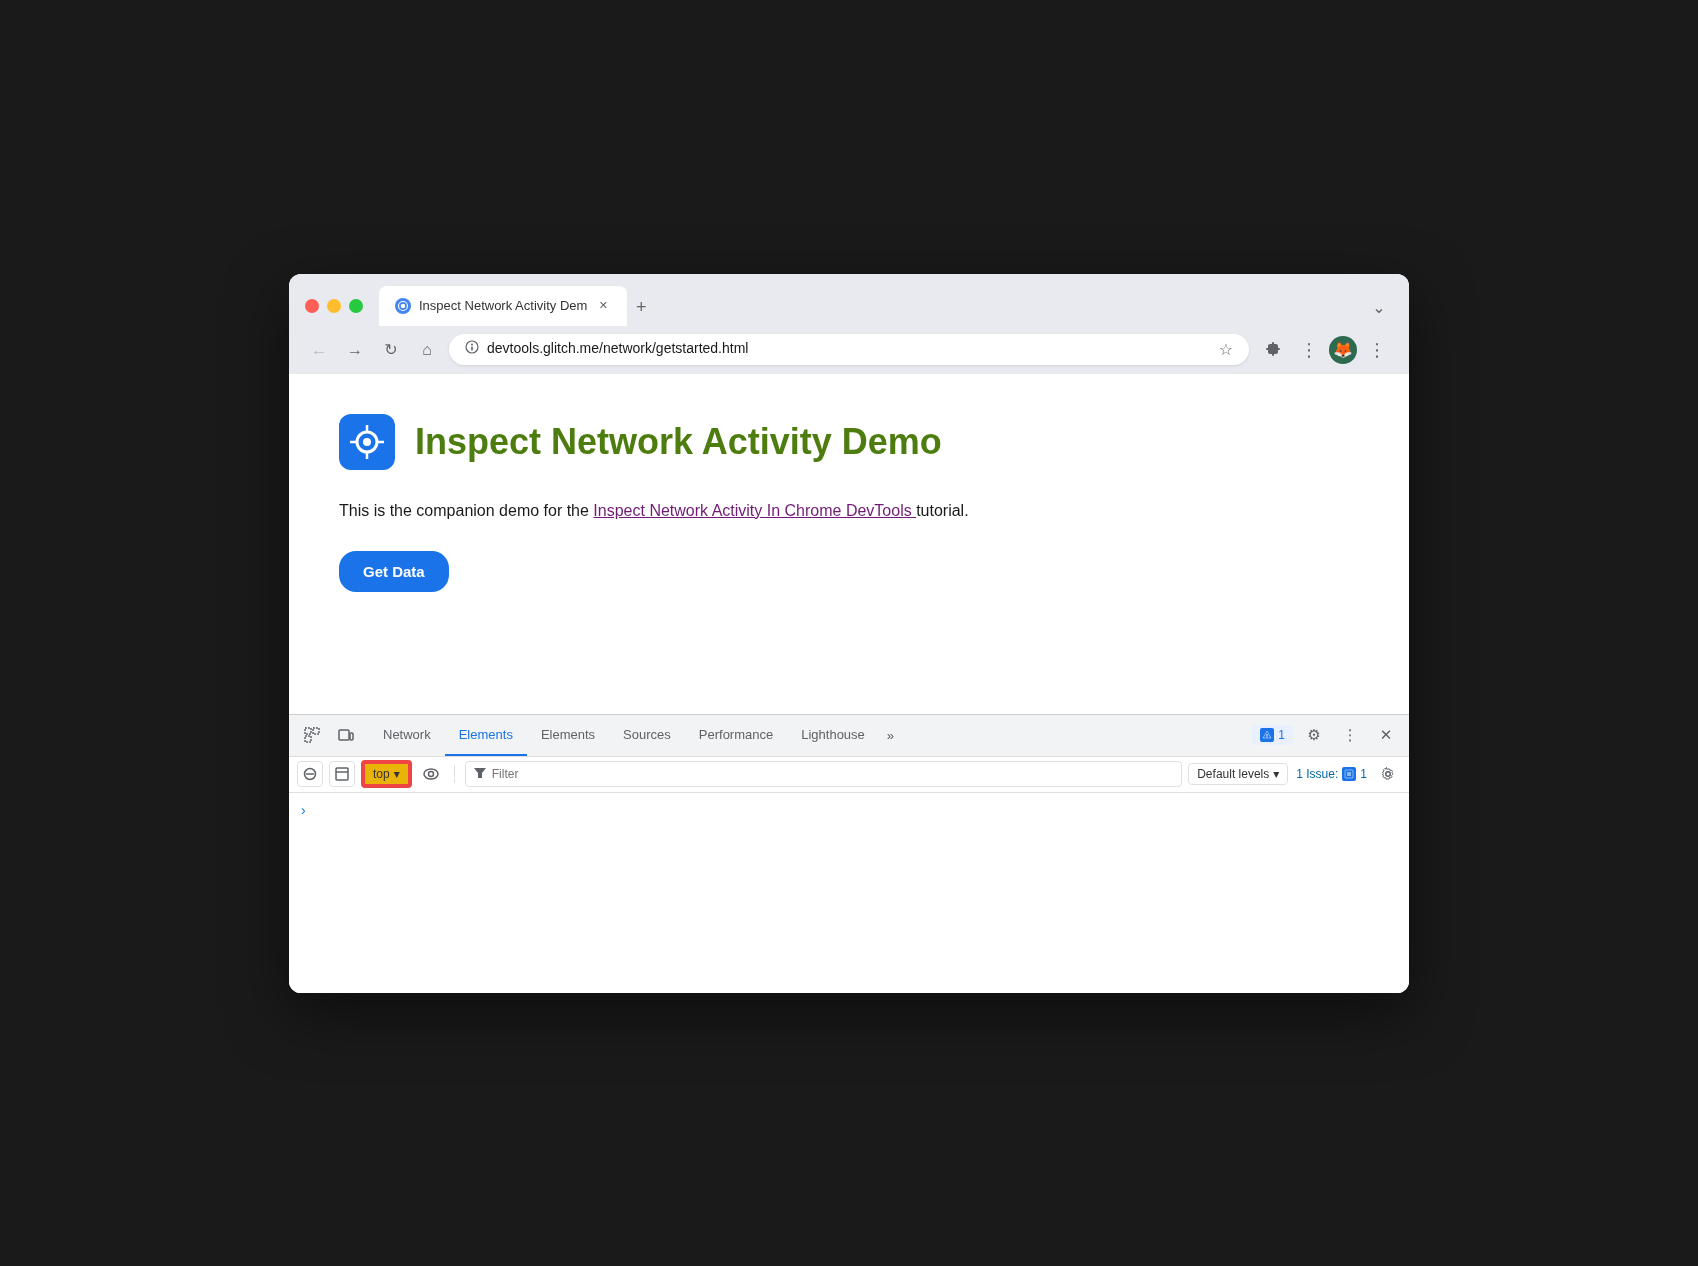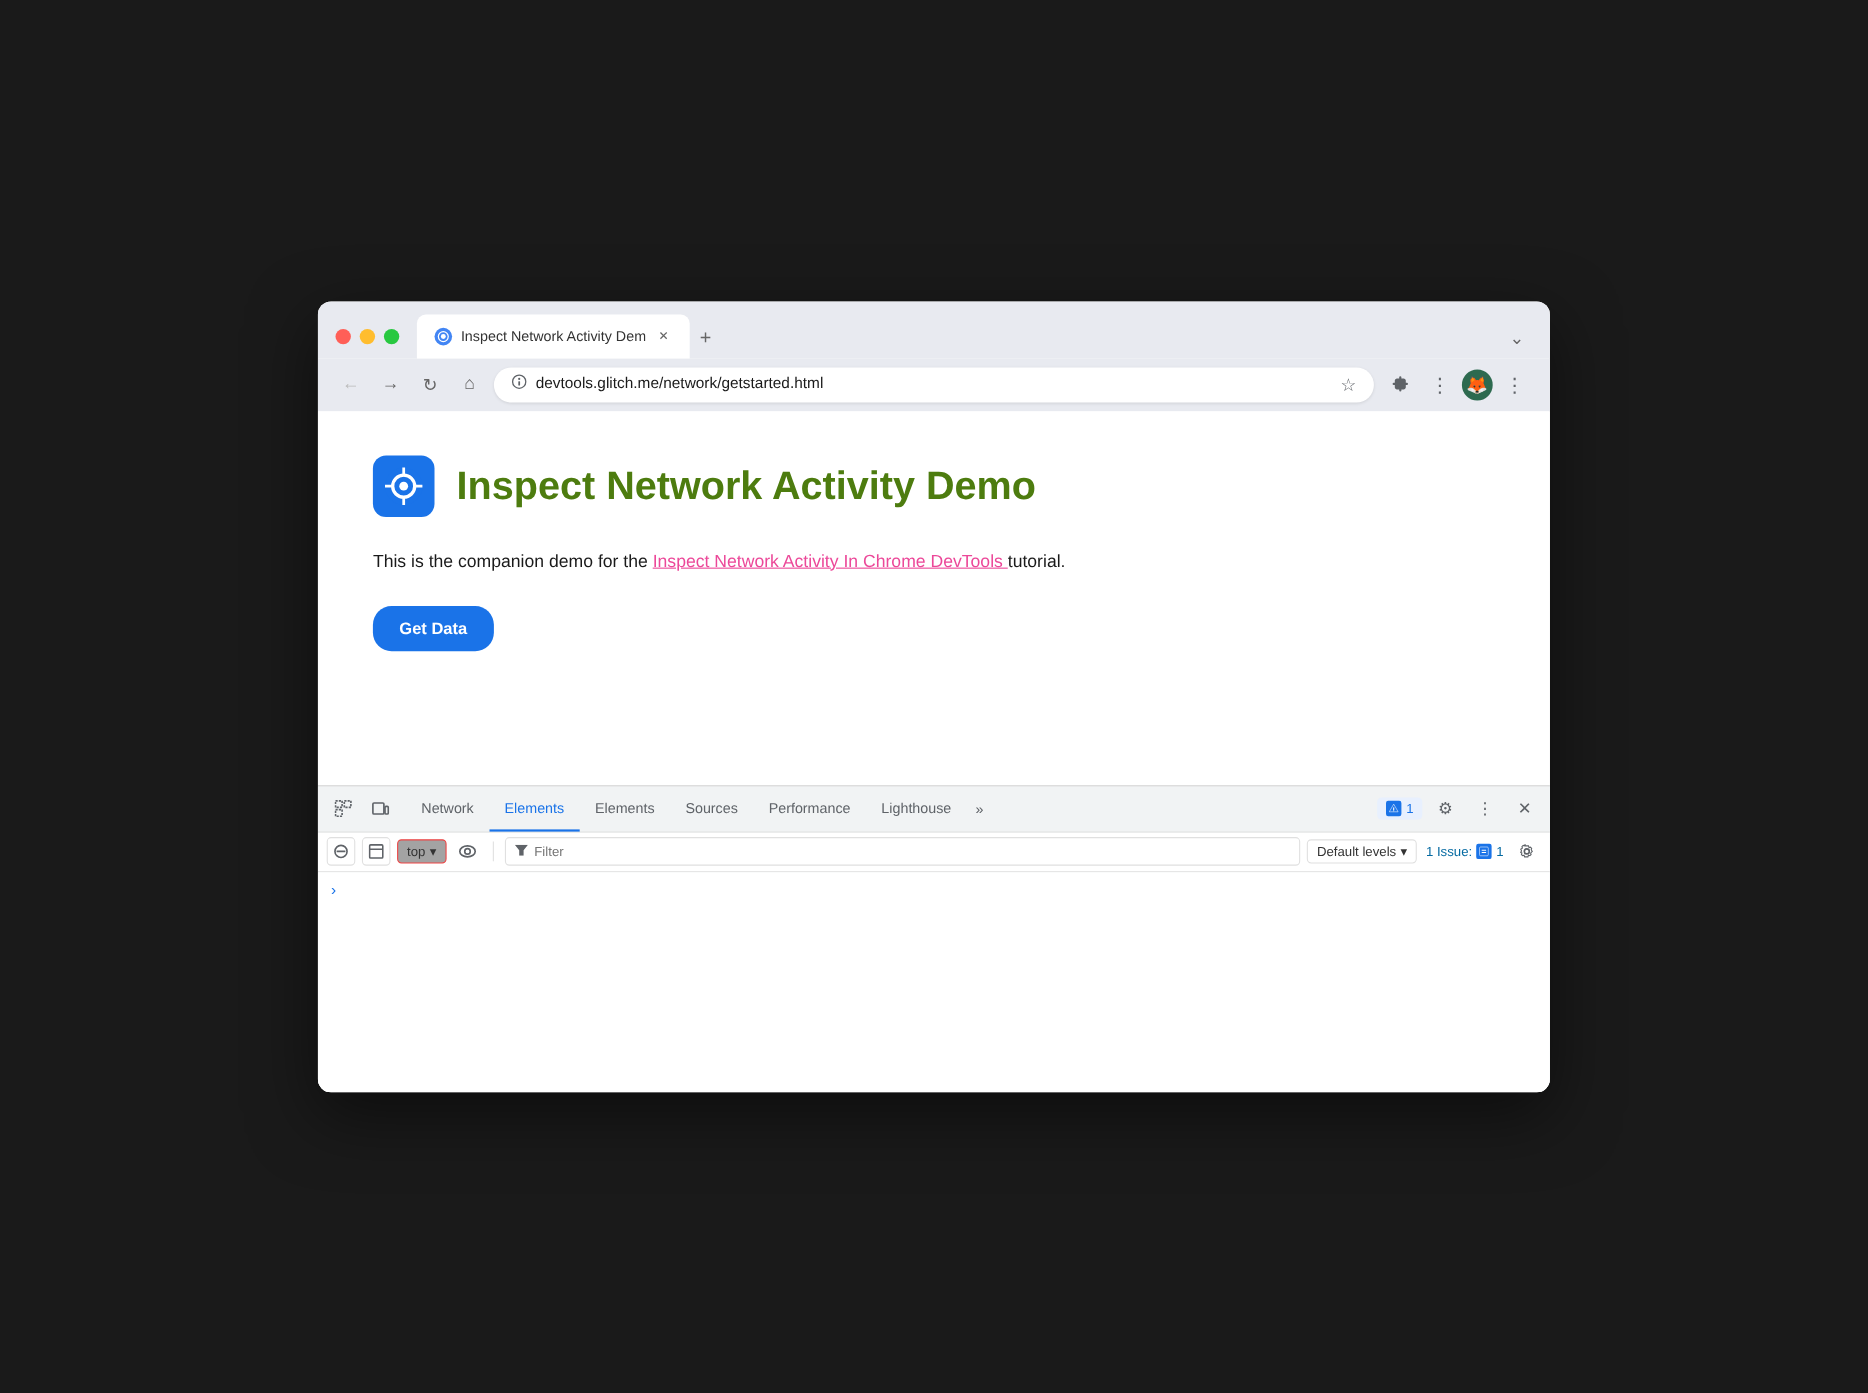--- a/index.html
+++ b/index.html
@@ -216,21 +216,21 @@
       color: #4d7c0f;
       line-height: 1.2;
     }
     .page-description {
       font-size: 16px;
       color: #1a1a1a;
       line-height: 1.6;
       margin-bottom: 28px;
     }
     .page-description a {
-      color: #ec4899;
+      color: #701a75;
       text-decoration: underline;
     }
     .get-data-btn {
       background: #1a73e8;
       color: white;
       border: none;
       border-radius: 17px;
       padding: 12px 24px;
       font-size: 15px;
       font-weight: 600;
@@ -339,22 +339,22 @@
       font-size: 14px;
       cursor: pointer;
       border-radius: 4px;
       border: 1px solid #e0e0e0;
     }
     .top-dropdown {
       display: flex;
       align-items: center;
       gap: 4px;
       padding: 3px 8px;
-      background: #a3a3a3;
-      border: 1px solid #ef4444;
+      background: #eab308;
+      border: 4px solid #ef4444;
       border-radius: 4px;
       font-size: 12px;
       color: #333;
       cursor: pointer;
     }
     .eye-btn {
       width: 26px;
       height: 26px;
       display: flex;
       align-items: center;

